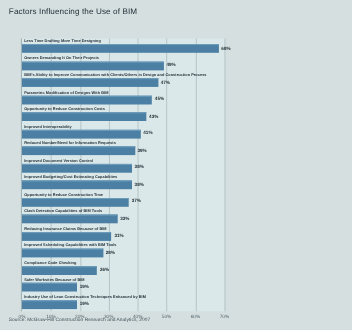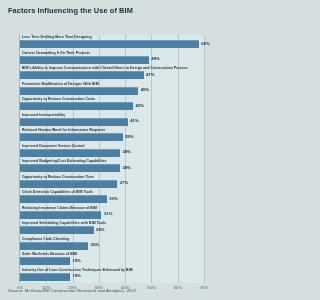--- a/index.html
+++ b/index.html
@@ -15,21 +15,21 @@
   }
   #page {
     position: relative;
     width: 211px;
     height: 300px;
     box-sizing: border-box;
     padding: 4px 6px 0 6px;
   }
   #chart-title {
     font-size: 7.4px;
-    font-weight: bold;
+    font-weight: normal;
     color: #1d2a33;
     letter-spacing: 0.1px;
     line-height: 9px;
     margin: 2px 0 20px 2px;
   }
   #plot-outer {
     position: relative;
     width: 199px;
     height: 255px;
     margin-left: 1px;

